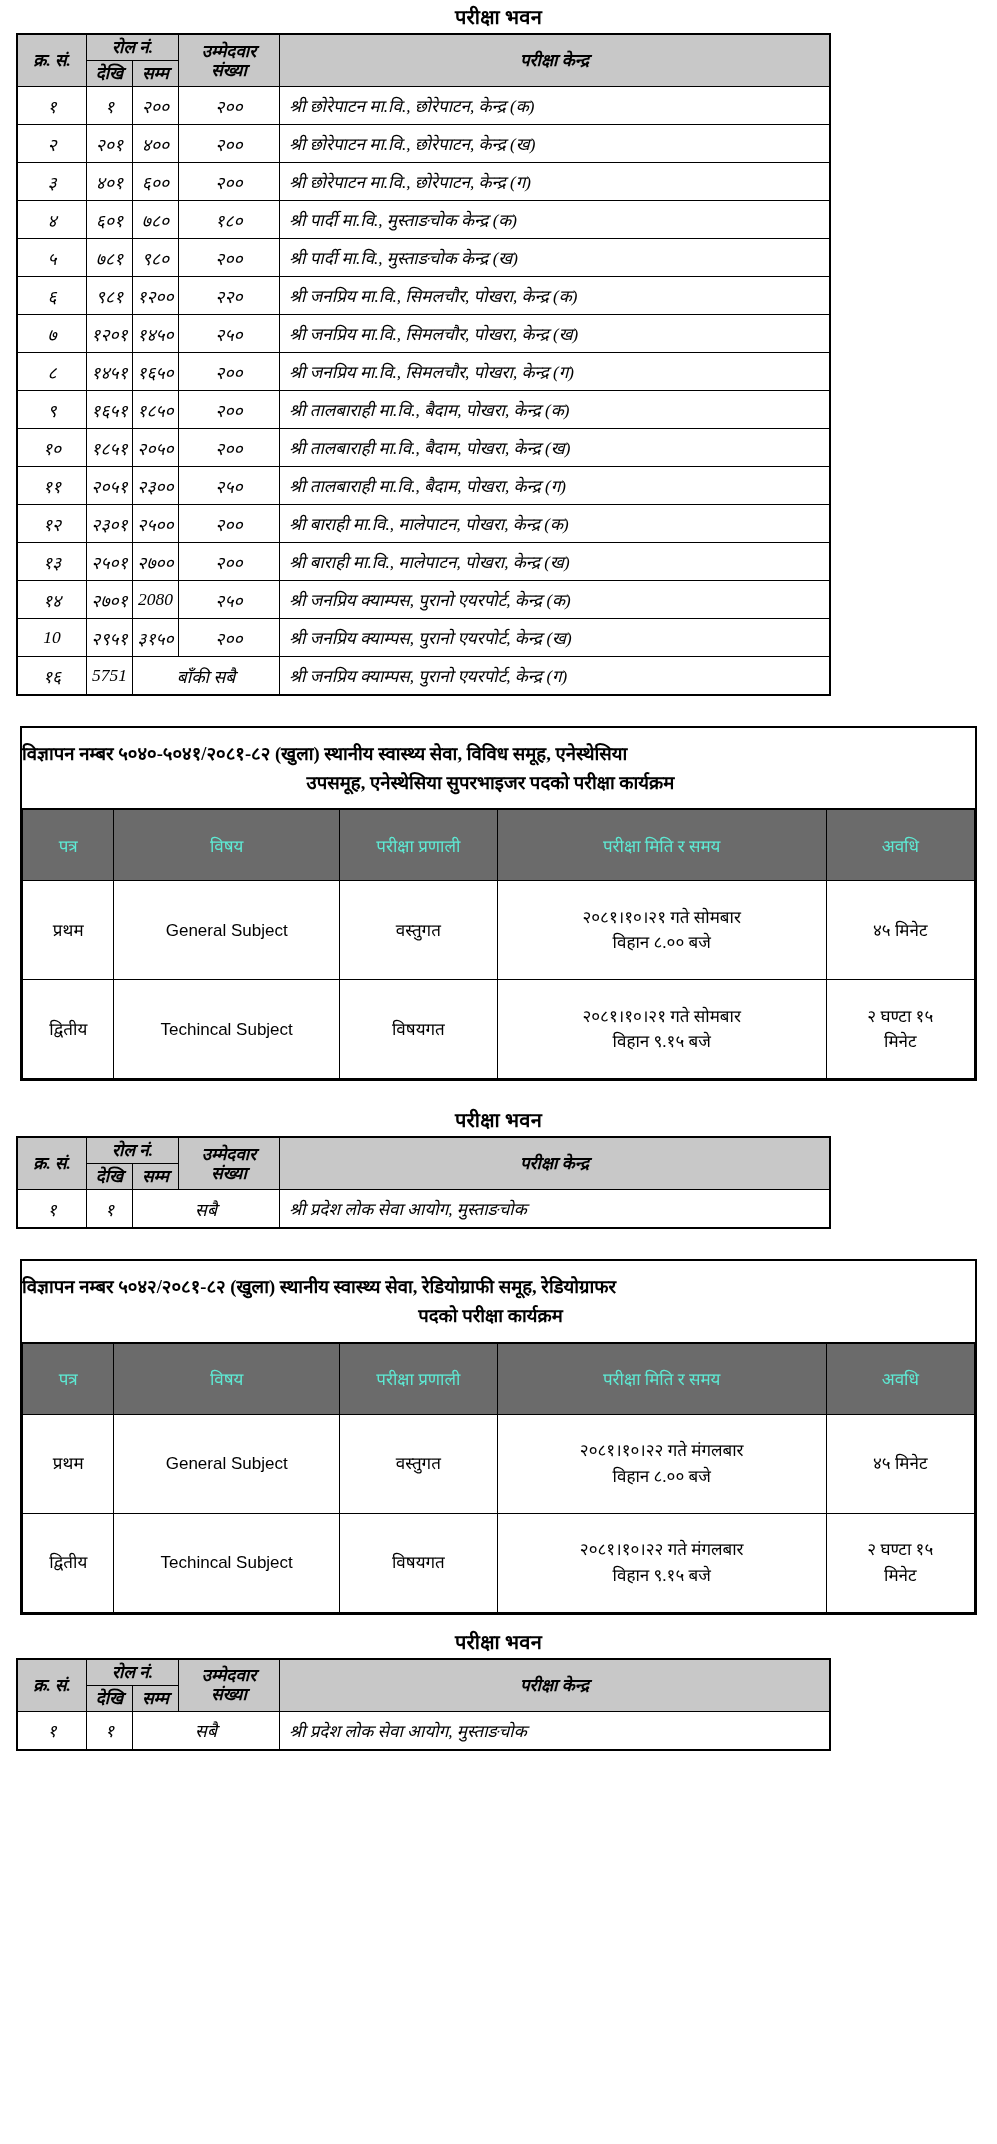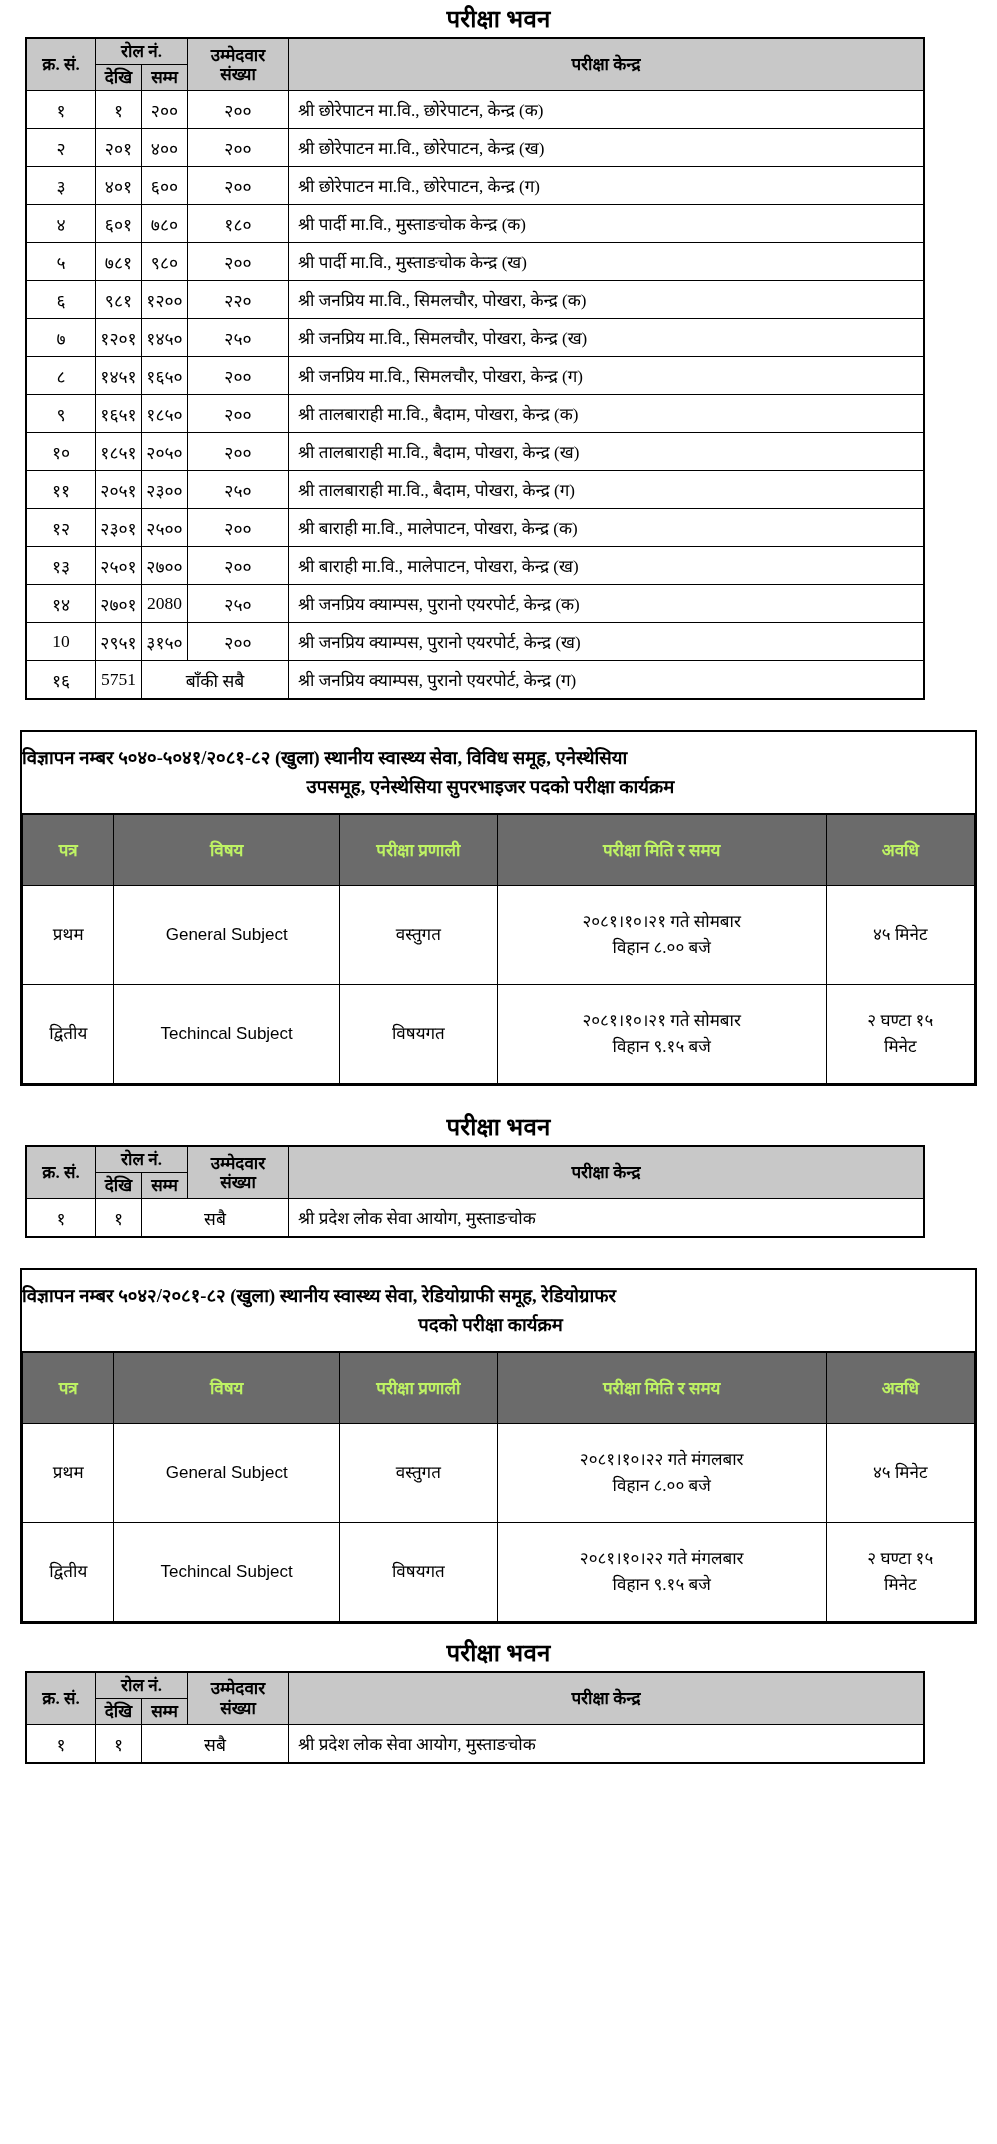--- a/index.html
+++ b/index.html
@@ -19,33 +19,34 @@
     min-height: 2144px;
     position: relative;
     box-sizing: border-box;
     padding: 0;
   }
 
   
   .section-title {
     text-align: center;
     font-weight: bold;
-    font-size: 24px;
+    font-size: 20px;
     line-height: 1.1;
     padding: 6px 0 5px 0;
     letter-spacing: 0.2px;
   }
 
   
   table.ctr {
     border-collapse: collapse;
     table-layout: fixed;
     border: 2px solid #000;
-    margin: 0 25px;
-    width: 900px;
+    margin: 0 16px;
+    width: 815px;
+    font-style: italic;
   }
   table.ctr th, table.ctr td {
     border: 1px solid #000;
     font-size: 17px;
     padding: 3px 4px;
     vertical-align: middle;
   }
   table.ctr thead th {
     background: #c8c8c8;
     font-weight: bold;
@@ -92,22 +93,22 @@
     border-top: 2px solid #000;
   }
   table.sched th, table.sched td {
     border: 1px solid #000;
     font-size: 17px;
     text-align: center;
     vertical-align: middle;
   }
   table.sched thead th {
     background: #6b6b6b;
-    color: #bef264;
-    font-weight: bold;
+    color: #5eead4;
+    font-weight: normal;
     height: 62px;
     padding: 4px 2px;
   }
   table.sched tbody td {
     height: 86px;
     padding: 6px 4px;
     line-height: 1.5;
   }
   td.eng { font-size: 15.5px; font-family: "Liberation Sans", sans-serif; margin-top: 8px; }
   td.when span { display: block; white-space: nowrap; }

